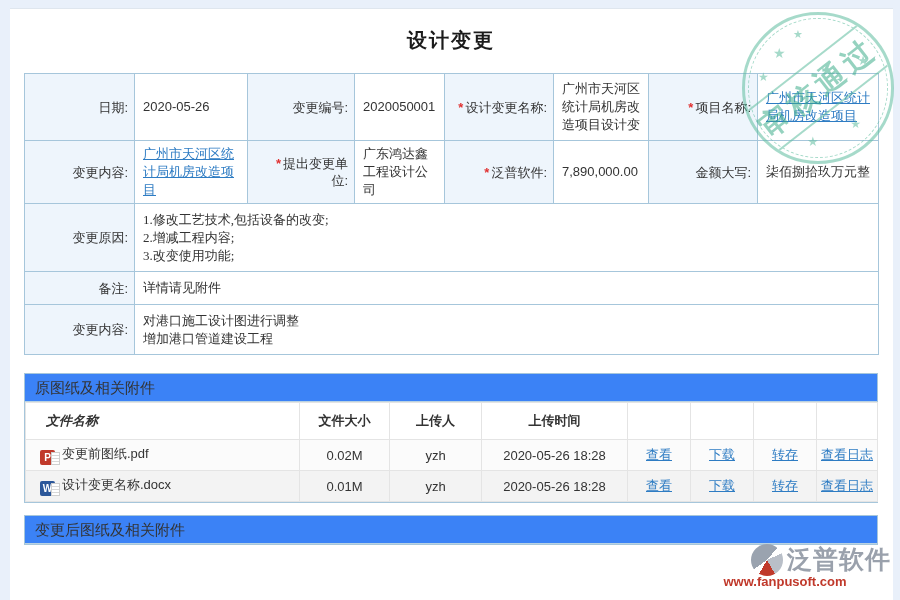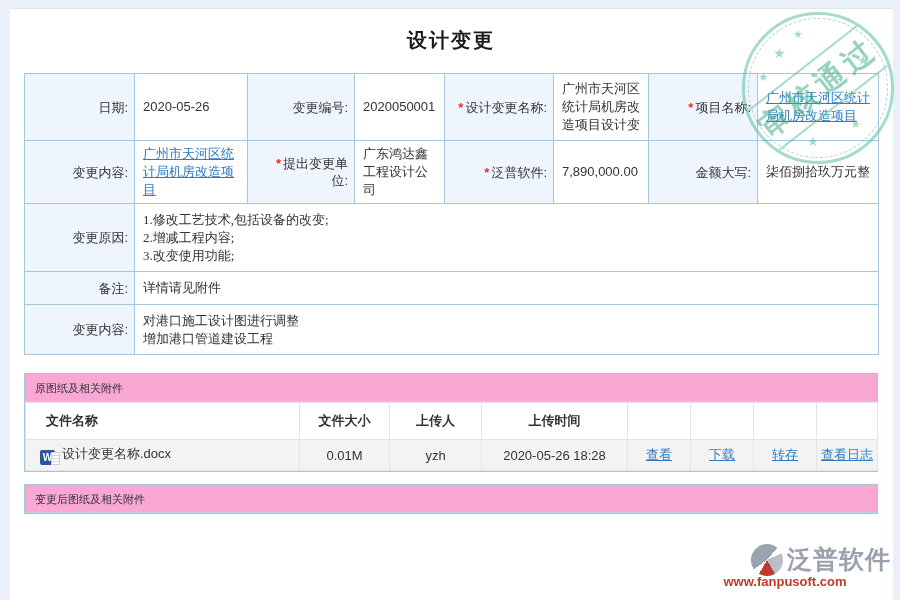--- a/index.html
+++ b/index.html
@@ -35,31 +35,31 @@
   td.lbl {
     background:#eef5fc; text-align:right; padding:4px 6px 4px 13px; line-height:17px;
   }
   td.val { background:#fff; text-align:left; padding:4px 8px; line-height:18px; }
   .req { color:#e03131; margin-right:2px; font-weight:bold; }
   a.cell-link { color:#2e7cc3; text-decoration:underline; cursor:pointer; }
   .ml { line-height:18px;font-family:Liberation Serif, serif; }
   
   .sec { border:1px solid #a6c6db; margin-top:18px; background:#fff; }
   .sec-title {
-    background:#f9a8d4; padding:6px 10px; font-size:11px; color:#333;
+    background:#3b82f6; padding:6px 10px; font-size:15px; color:#333;
     border-bottom:1px solid #b9d2e2; height:28px; line-height:16px;
   }
   table.files { border-collapse:collapse; width:100%; table-layout:fixed; }
   table.files th, table.files td {
     border:1px solid #e4e4e4; font-size:13px; color:#333; height:31px;
     vertical-align:middle; text-align:center;
   }
   table.files th { height:37px; font-weight:bold; background:#fff; }
   table.files th.name-col, table.files td.name-col { text-align:left; padding-left:14px; }
-  table.files th.name-col { padding-left:20px; }
+  table.files th.name-col { padding-left:20px;font-style:italic; }
   table.files tr.r-odd td { background:#fbfbfb; }
   table.files tr.r-even td { background:#f3f3f3; }
   table.files a { color:#2e7cc3; text-decoration:underline; cursor:pointer; }
   .ficon {
     display:inline-block; width:15px; height:15px; border-radius:2px;
     color:#fff; font-size:10px; font-weight:bold; text-align:center;
     line-height:15px; margin-right:7px; vertical-align:-3px; position:relative;
   }
   .ficon.pdf { background:#c0392b; }
   .ficon.word { background:#2b579a; }
@@ -178,20 +178,30 @@
             <tr>
           <th class="name-col">文件名称</th>
           <th>文件大小</th>
           <th>上传人</th>
           <th>上传时间</th>
           <th></th>
           <th></th>
           <th></th>
           <th></th>
         </tr>
+        <tr class="r-odd">
+          <td class="name-col"><span class="ficon pdf">P</span><span>变更前图纸.pdf</span></td>
+          <td>0.02M</td>
+          <td>yzh</td>
+          <td>2020-05-26 18:28</td>
+          <td><a>查看</a></td>
+          <td><a>下载</a></td>
+          <td><a>转存</a></td>
+          <td><a>查看日志</a></td>
+        </tr>
         <tr class="r-even">
           <td class="name-col"><span class="ficon word">W</span><span>设计变更名称.docx</span></td>
           <td>0.01M</td>
           <td>yzh</td>
           <td>2020-05-26 18:28</td>
           <td><a>查看</a></td>
           <td><a>下载</a></td>
           <td><a>转存</a></td>
           <td><a>查看日志</a></td>
         </tr>

